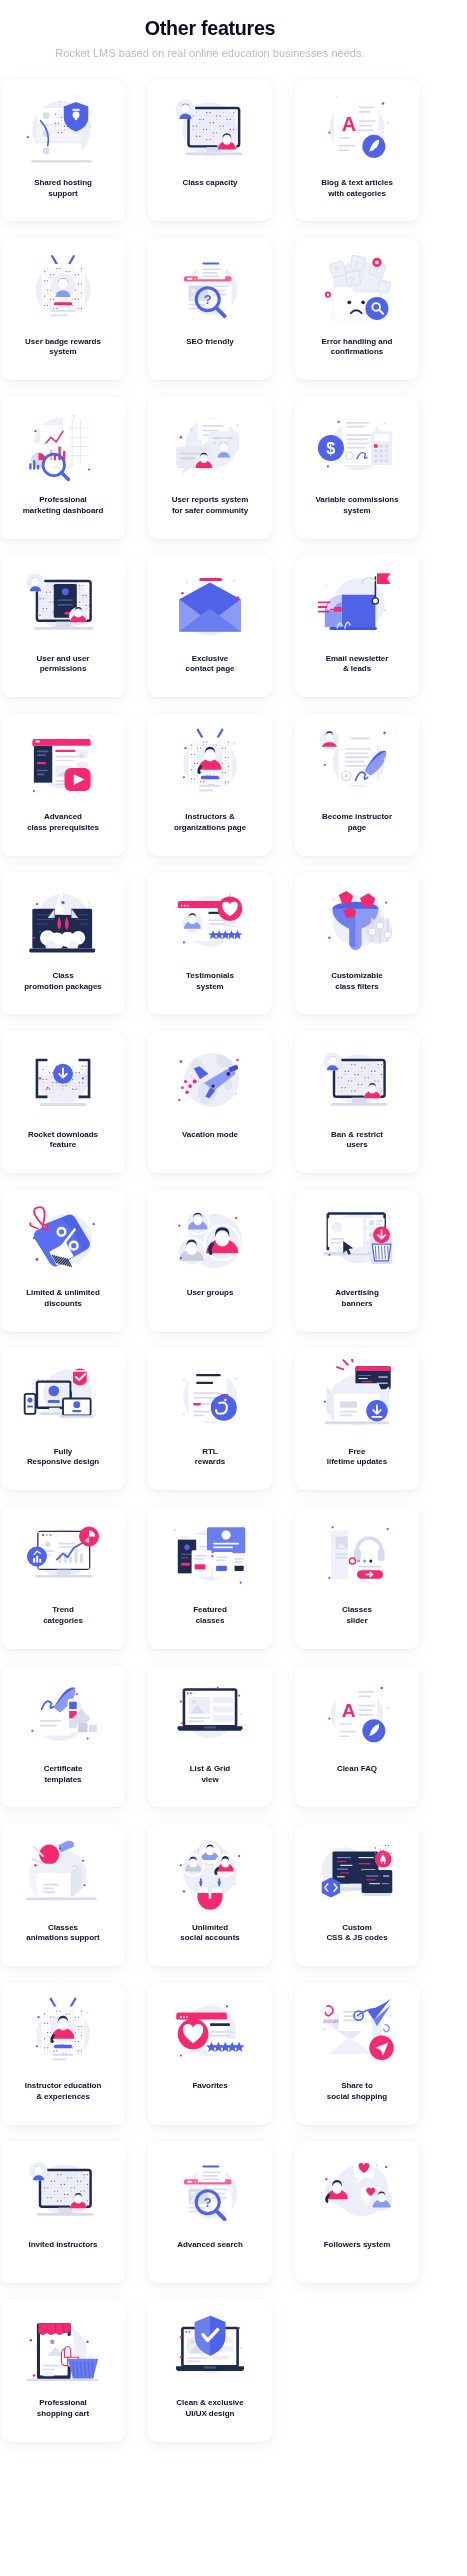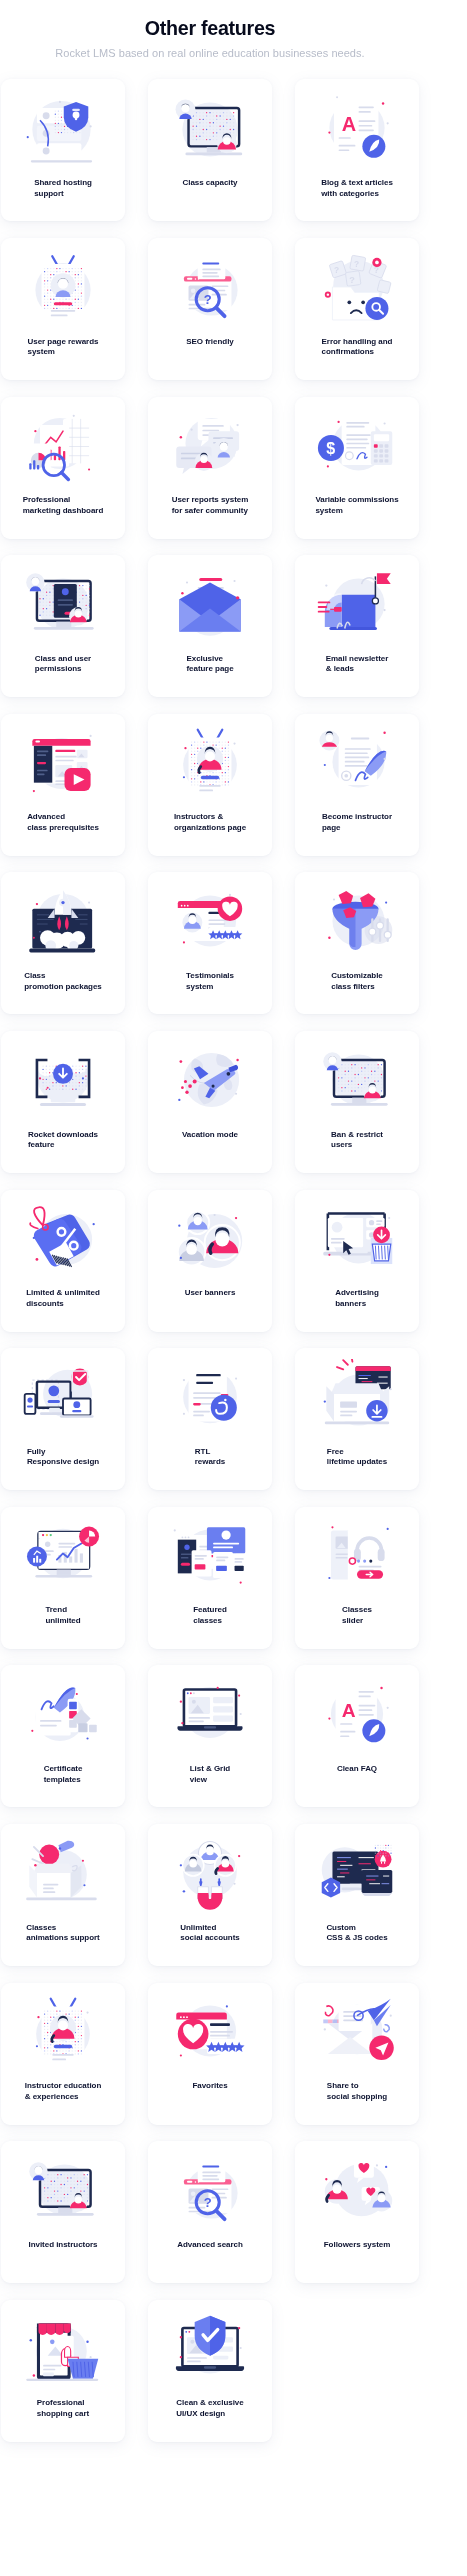--- a/index.html
+++ b/index.html
@@ -69,21 +69,21 @@
     flex: 0 0 auto;
   }
   .card-illustration svg { width: 100%; height: 100%; display: block; }
 
   .card-label {
     margin-top: 9px;
     font-size: 8px;
     font-weight: 700;
     line-height: 1.32;
     color: #0d1330;
-    text-align: left;
+    text-align: center;
     letter-spacing: -0.04px;
     white-space: pre-line;
     padding: 0 3px;
   }
 </style>
 </head>
 <body>
 
 <div class="page">
 
@@ -540,21 +540,21 @@
             <circle cx="84" cy="76" r="0.85" fill="#4f63e8" opacity="1"></circle>
    <circle cx="60" cy="46" r="16" fill="#eceff8"></circle>
    <path d="M50.08 61.2 a9.92 8.8 0 0 1 19.84 0 z" fill="#8b9bf5"></path>
    <circle cx="60" cy="44.08" r="6.4" fill="#fff"></circle>
    <path d="M53.28 43.12 a6.72 6.4 0 0 1 13.44 0 l0 -1.92 a7.2 6.72 0 0 0 -13.44 0 z" fill="#1e2a4f"></path>
    <rect x="48" y="68" width="24" height="4" rx="2" fill="#f5296e"></rect>
             <rect x="44" y="78" width="32" height="2.2" rx="1.1" fill="#d8dcec"></rect>
             <rect x="44" y="84" width="22" height="2.2" rx="1.1" fill="#d8dcec"></rect>
           </svg>
         </div>
-        <div class="card-label">User page rewards
+        <div class="card-label">User badge rewards
 system</div>
       </div>
       <div class="feature-card">
         <div class="card-illustration">
           <svg viewBox="0 0 120 100" xmlns="http://www.w3.org/2000/svg">
             <ellipse cx="62" cy="52" rx="34" ry="33.32" fill="#eceff8"></ellipse>
    <rect x="26" y="34" width="62" height="44" rx="2.5" fill="#fff"></rect>
             <rect x="26" y="34" width="62" height="7" rx="2.5" fill="#fa5f91"></rect>
    <rect x="30" y="36" width="7" height="2.5" rx="1.2" fill="#fff"></rect>
             <circle cx="41" cy="37.5" r="1" fill="#fff"></circle>
@@ -894,21 +894,21 @@
    <circle cx="24" cy="20" r="12" fill="#eceff8"></circle>
    <path d="M16.560000000000002 31.4 a7.4399999999999995 6.6000000000000005 0 0 1 14.879999999999999 0 z" fill="#4f63e8"></path>
    <circle cx="24" cy="18.56" r="4.800000000000001" fill="#fff"></circle>
    <path d="M18.96 17.84 a5.04 4.800000000000001 0 0 1 10.08 0 l0 -1.44 a5.4 5.04 0 0 0 -10.08 0 z" fill="#1e2a4f"></path>
    <circle cx="80" cy="64" r="12" fill="#eceff8"></circle>
    <path d="M69 72 a11 10 0 0 1 22 0 z" fill="#f5296e"></path>
    <circle cx="80" cy="61" r="4.6" fill="#fff"></circle>
             <path d="M75 59 a5 5 0 0 1 10 0 q0 -7 -5 -7 q-5 0 -5 7z" fill="#1e2a4f"></path>
           </svg>
         </div>
-        <div class="card-label">Class and user
+        <div class="card-label">User and user
 permissions</div>
       </div>
       <div class="feature-card">
         <div class="card-illustration">
           <svg viewBox="0 0 120 100" xmlns="http://www.w3.org/2000/svg">
             <ellipse cx="60" cy="56" rx="34" ry="33.32" fill="#eceff8"></ellipse>
    <rect x="36" y="6" width="50" height="58" rx="2" fill="#fff"></rect>
             <rect x="46" y="14" width="30" height="4" rx="2" fill="#f5296e"></rect>
             <rect x="44" y="26" width="34" height="2.2" rx="1.1" fill="#d8dcec"></rect>
             <rect x="44" y="32" width="30" height="2.2" rx="1.1" fill="#d8dcec"></rect>
@@ -917,21 +917,21 @@
    <path d="M20 42 l40 -22 l40 22 v42 h-80z" fill="#4f63e8"></path>
    <path d="M20 42 l40 30 l40 -30 v42 h-80z" fill="#8b9bf5"></path>
    <path d="M20 84 l40 -30 l40 30z" fill="#6a7ef0"></path>
    <circle cx="24" cy="34" r="1.6" fill="#f5296e"></circle>
             <circle cx="96" cy="40" r="2.2" fill="#f5296e"></circle>
             <circle cx="30" cy="20" r="1.4" fill="#d8dcec"></circle>
             <circle cx="92" cy="18" r="1.4" fill="#d8dcec"></circle>
           </svg>
         </div>
         <div class="card-label">Exclusive
-feature page</div>
+contact page</div>
       </div>
       <div class="feature-card">
         <div class="card-illustration">
           <svg viewBox="0 0 120 100" xmlns="http://www.w3.org/2000/svg">
             <ellipse cx="62" cy="48" rx="34" ry="33.32" fill="#eceff8"></ellipse>
    <path d="M40 36 h44 v42 h-44 z" fill="#4f63e8"></path>
    <path d="M40 36 a22 22 0 0 0 -22 22 v20 h22z" fill="#8b9bf5"></path>
    <path d="M24 40 a20 20 0 0 1 16 -6 v12 a10 10 0 0 0 -10 10 h-10z" fill="#fff" opacity="0.55"></path>
    <rect x="24" y="78" width="62" height="4" rx="2" fill="#4356dd"></rect>
    <rect x="30" y="52" width="10" height="6" rx="1" fill="#f5296e"></rect>
@@ -1695,21 +1695,21 @@
    <path d="M55 68 a21 19 0 0 1 42 0 z" fill="#f5296e"></path>
    <circle cx="76" cy="50" r="9" fill="#fff"></circle>
    <path d="M67 47 a9 9 0 0 1 18 0 q2 -13 -9 -13 q-11 0 -9 13z" fill="#1e2a4f"></path>
    <path d="M63 56 q-5 6 -2 12" stroke="#1e2a4f" stroke-width="4.5" fill="none" stroke-linecap="round"></path>
    <circle cx="20" cy="32" r="1.5" fill="#4f63e8"></circle>
             <circle cx="94" cy="22" r="1.5" fill="#f5296e"></circle>
             <circle cx="22" cy="74" r="1.5" fill="#4f63e8"></circle>
             <circle cx="66" cy="18" r="1.4" fill="#d8dcec"></circle>
           </svg>
         </div>
-        <div class="card-label">User banners</div>
+        <div class="card-label">User groups</div>
       </div>
       <div class="feature-card">
         <div class="card-illustration">
           <svg viewBox="0 0 120 100" xmlns="http://www.w3.org/2000/svg">
             <ellipse cx="62" cy="48" rx="34" ry="33.32" fill="#eceff8"></ellipse>
    <path d="M22 16 h74 M22 16 v48 M96 16 v48" stroke="#1e2a4f" stroke-width="3.4" fill="none"></path>
    <rect x="16" y="66" width="86" height="5" rx="2" fill="#d8dcec"></rect>
             <rect x="50" y="62" width="24" height="6" rx="1" fill="#eceff8"></rect>
    <rect x="22" y="22" width="46" height="38" rx="1.5" fill="#fff"></rect>
             <circle cx="34" cy="34" r="7" fill="#eceff8"></circle>
@@ -1859,21 +1859,21 @@
    <circle cx="26" cy="50" r="13" fill="#4f63e8"></circle>
    <g fill="#fff">
               <rect x="21" y="52" width="2.6" height="6"></rect>
               <rect x="25" y="49" width="2.6" height="9"></rect>
               <rect x="29" y="53" width="2.6" height="5"></rect>
             </g>
    <path d="M22 48 l4 -5 l5 3" stroke="#fff" stroke-width="1.6" fill="none"></path>
           </svg>
         </div>
         <div class="card-label">Trend
-unlimited</div>
+categories</div>
       </div>
       <div class="feature-card">
         <div class="card-illustration">
           <svg viewBox="0 0 120 100" xmlns="http://www.w3.org/2000/svg">
             <ellipse cx="60" cy="48" rx="34" ry="33.32" fill="#eceff8"></ellipse>
    <rect x="18" y="22" width="62" height="44" rx="2" fill="#fff"></rect>
             <rect x="18" y="22" width="62" height="6" rx="2" fill="#fff"></rect>
    <circle cx="24" cy="25" r="1.2" fill="#d8dcec"></circle>
             <circle cx="28" cy="25" r="1.2" fill="#d8dcec"></circle>
             <circle cx="32" cy="25" r="1.2" fill="#d8dcec"></circle>

